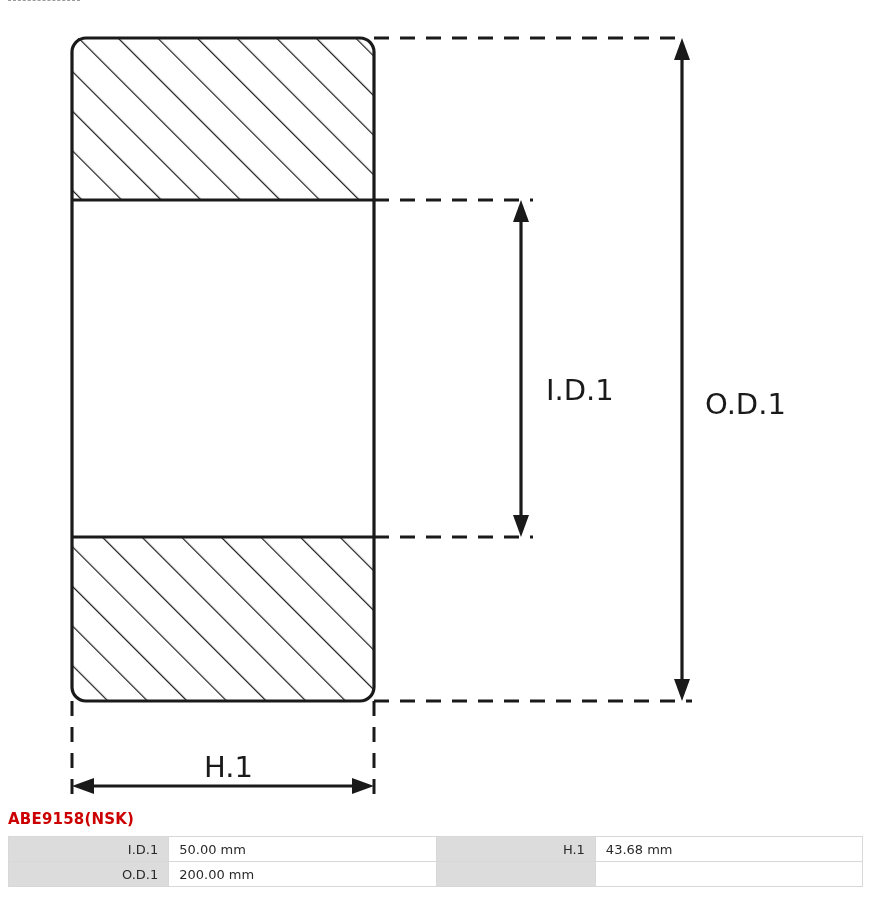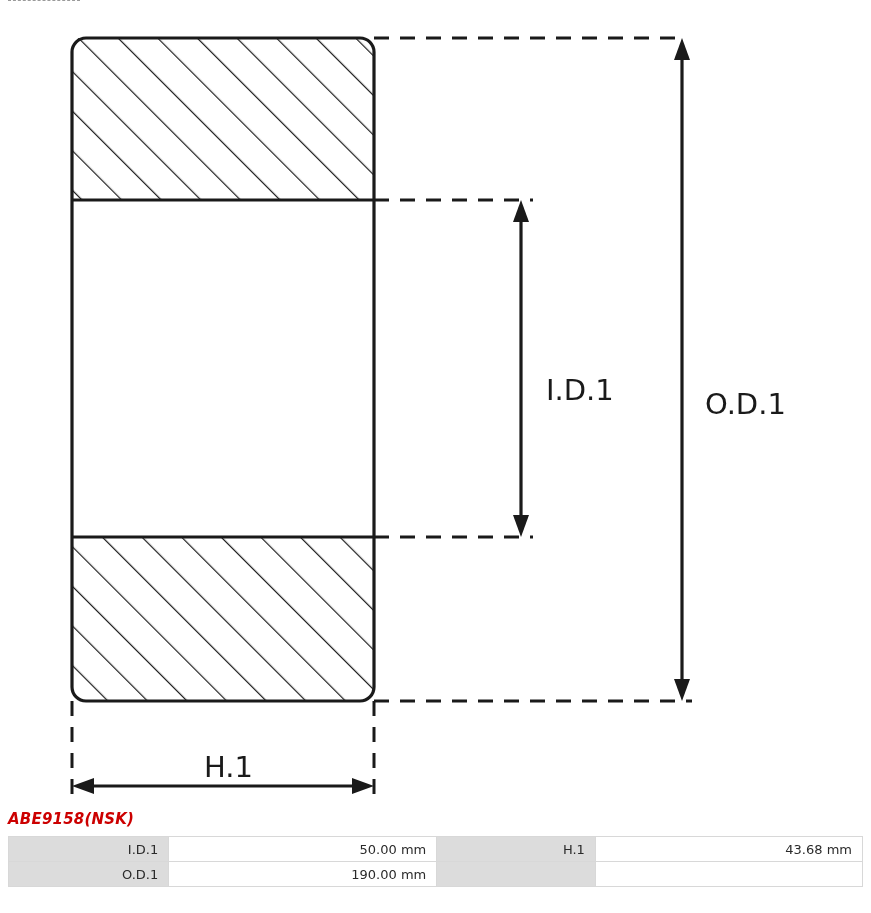--- a/index.html
+++ b/index.html
@@ -31,21 +31,20 @@
     fill: #1a1a1a;
   }
   #part-title {
     position: absolute;
     left: 8px;
     top: 810px;
     font-size: 15px;
     font-weight: bold;
     color: #cc0000;
     letter-spacing: 0.2px;
-    font-style: italic;
   }
   #spec-table {
     position: absolute;
     left: 8px;
     top: 836px;
     width: 855px;
     border-collapse: collapse;
     font-size: 13px;
   }
   #spec-table td {
@@ -55,21 +54,21 @@
     vertical-align: middle;
   }
   td.key-cell {
     background: #dcdcdc;
     text-align: right;
     color: #2a2a2a;
     width: 152px;
   }
   td.val-cell {
     background: #ffffff;
-    text-align: right;
+    text-align: left;
     color: #2a2a2a;
     width: 272px;
   }
   td.empty-cell {
     background: #ffffff;
   }
   td.empty-key-cell {
     background: #dcdcdc;
   }
   .top-tick {
@@ -143,18 +142,18 @@
 <table id="spec-table">
   <tbody>
     <tr>
       <td class="key-cell">I.D.1</td>
       <td class="val-cell">50.00 mm</td>
       <td class="key-cell">H.1</td>
       <td class="val-cell">43.68 mm</td>
     </tr>
     <tr>
       <td class="key-cell">O.D.1</td>
-      <td class="val-cell">190.00 mm</td>
+      <td class="val-cell">200.00 mm</td>
       <td class="empty-key-cell"></td>
       <td class="empty-cell"></td>
     </tr>
   </tbody>
 </table>
 
 </body></html>

